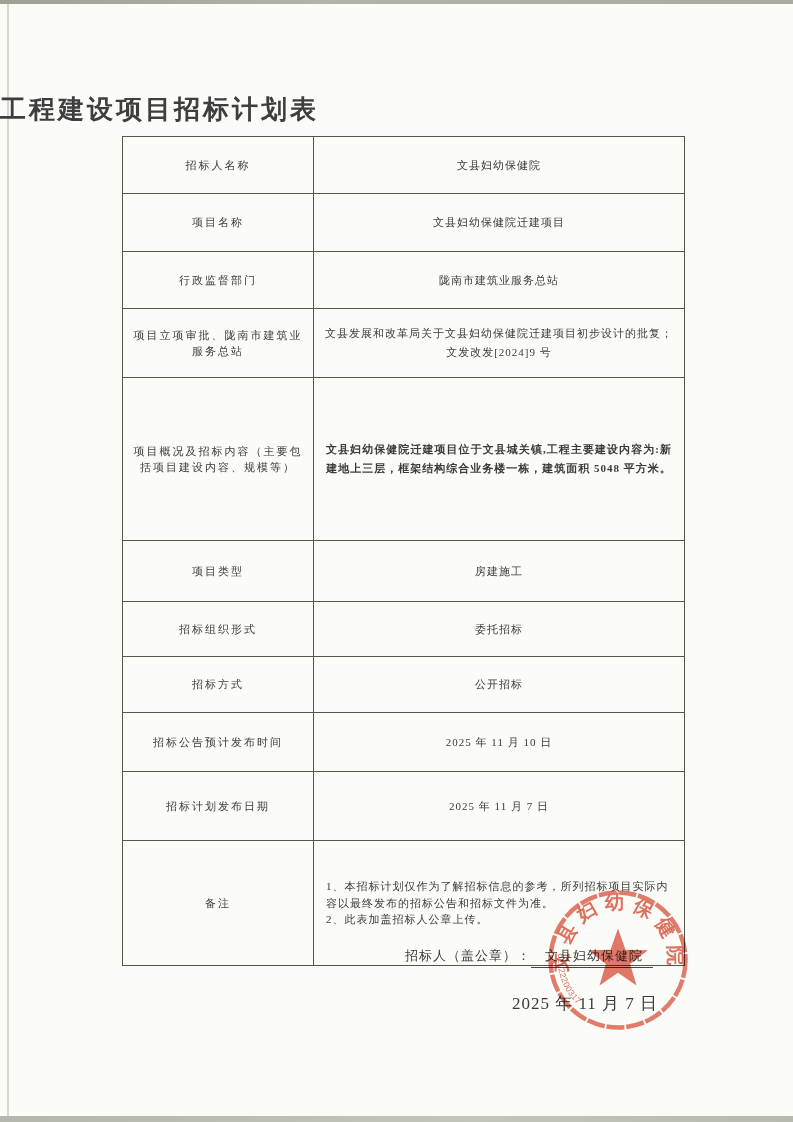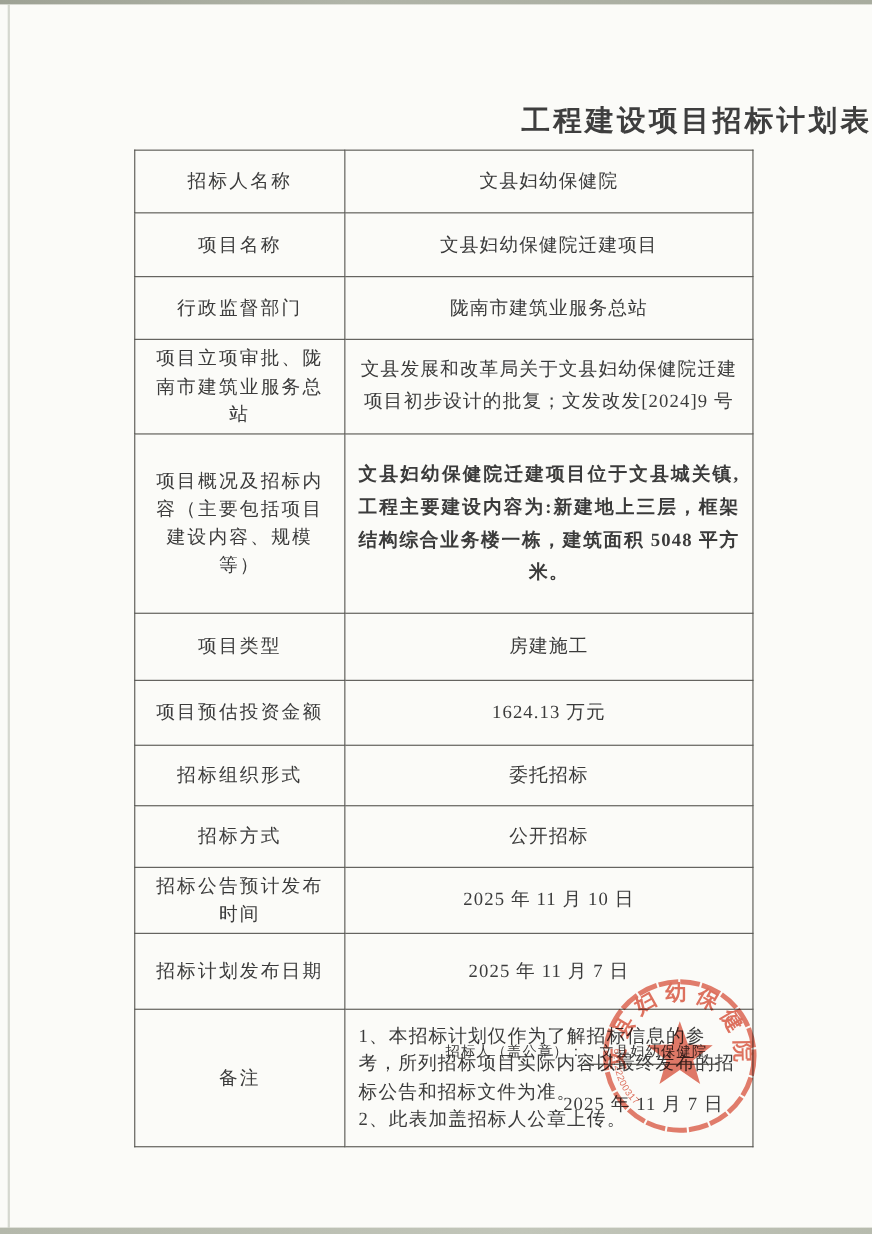--- a/index.html
+++ b/index.html
@@ -8,33 +8,33 @@
     background:#fbfbf8;
     font-family:"Liberation Serif","DejaVu Serif",serif;
     color:#3b3b3b;
   }
   
   .edge-top{position:absolute;top:0;left:0;width:793px;height:4px;background:linear-gradient(90deg,#9ea295,#b0b4a8 40%,#a8ac9f);}
   .edge-bottom{position:absolute;top:1116px;left:0;width:793px;height:6px;background:linear-gradient(90deg,#b4b8ab,#c2c6ba 60%,#b7bbae);}
   .edge-left{position:absolute;top:4px;left:7px;width:2px;height:1112px;background:#ccCfc5;opacity:.8;}
 
   .doc-title{
-    position:absolute;top:92px;left:0;width:793px;text-align:right;
+    position:absolute;top:92px;left:0;width:793px;text-align:left;
     font-family:"Liberation Sans","DejaVu Sans",sans-serif;
     font-size:26px;font-weight:bold;letter-spacing:3px;color:#3e3e3e;
   }
 
   table.plan{
     position:absolute;left:122px;top:136px;width:563px;
     border-collapse:collapse;table-layout:fixed;
   }
   table.plan col.c-label{width:191px;}
   table.plan td{
     border:1px solid #55544f;
-    font-size:17px;line-height:1.5;vertical-align:middle;
+    font-size:11px;line-height:1.5;vertical-align:middle;
     padding:4px 10px;
   }
   td.lbl{text-align:center;letter-spacing:2px;}
   td.val{text-align:center;letter-spacing:1px;}
   td.val.justify{text-align:justify;text-align-last:center;line-height:1.75;padding:4px 12px;font-weight:bold;}
   td.val.center2{line-height:1.7;}
   td.val.remarks{text-align:left;line-height:1.5;padding:8px 12px;font-family:Liberation Serif, serif;}
   tr.r1 td{height:48px}
   tr.r2 td{height:49px}
   tr.r3 td{height:48px}
@@ -100,24 +100,20 @@
         <td class="val center2">文县发展和改革局关于文县妇幼保健院迁建项目初步设计的批复；文发改发[2024]9 号</td>
       </tr>
       <tr class="r5">
         <td class="lbl">项目概况及招标内容（主要包括项目建设内容、规模等）</td>
         <td class="val justify">文县妇幼保健院迁建项目位于文县城关镇,工程主要建设内容为:新建地上三层，框架结构综合业务楼一栋，建筑面积 5048 平方米。</td>
       </tr>
       <tr class="r6">
         <td class="lbl">项目类型</td>
         <td class="val">房建施工</td>
       </tr>
-      <tr class="r7">
-        <td class="lbl">项目预估投资金额</td>
-        <td class="val">1624.13 万元</td>
-      </tr>
       <tr class="r8">
         <td class="lbl">招标组织形式</td>
         <td class="val">委托招标</td>
       </tr>
       <tr class="r9">
         <td class="lbl">招标方式</td>
         <td class="val">公开招标</td>
       </tr>
       <tr class="r10">
         <td class="lbl">招标公告预计发布时间</td>

